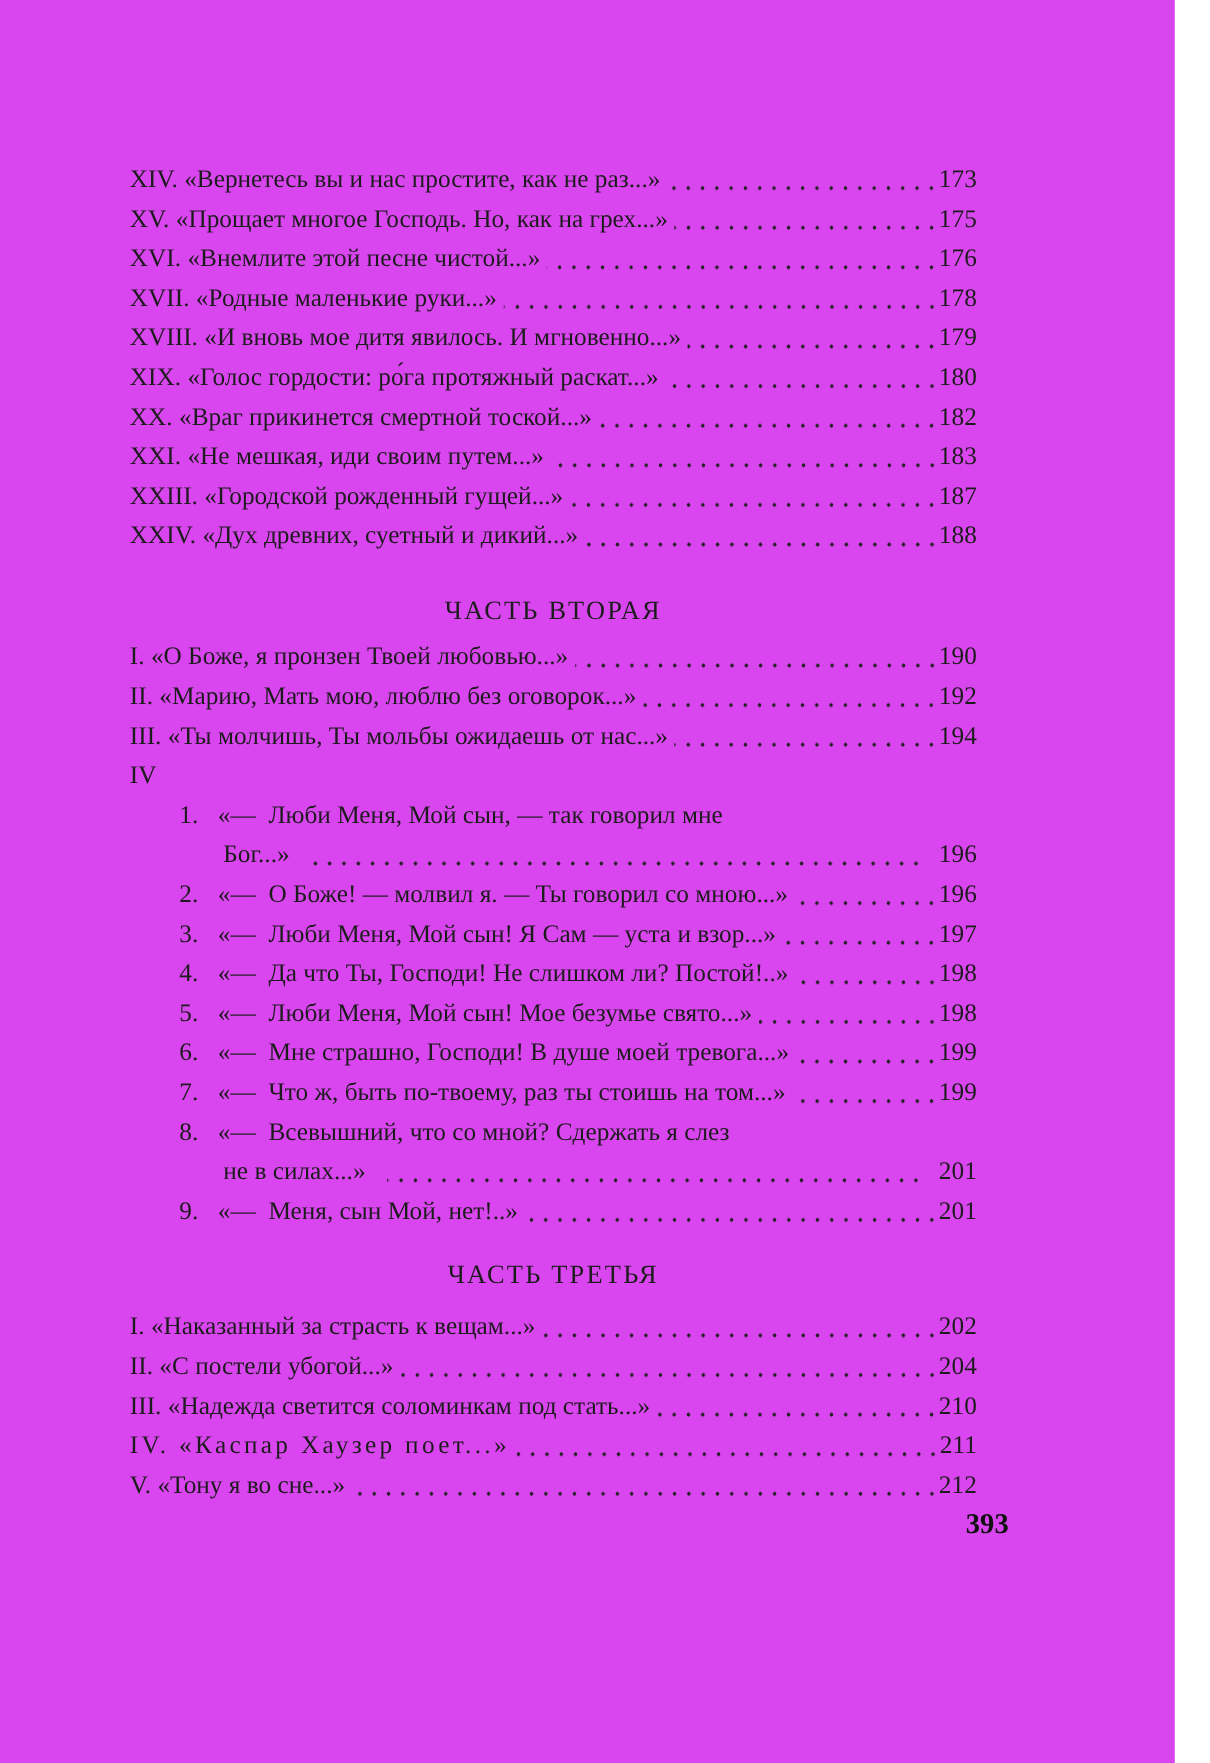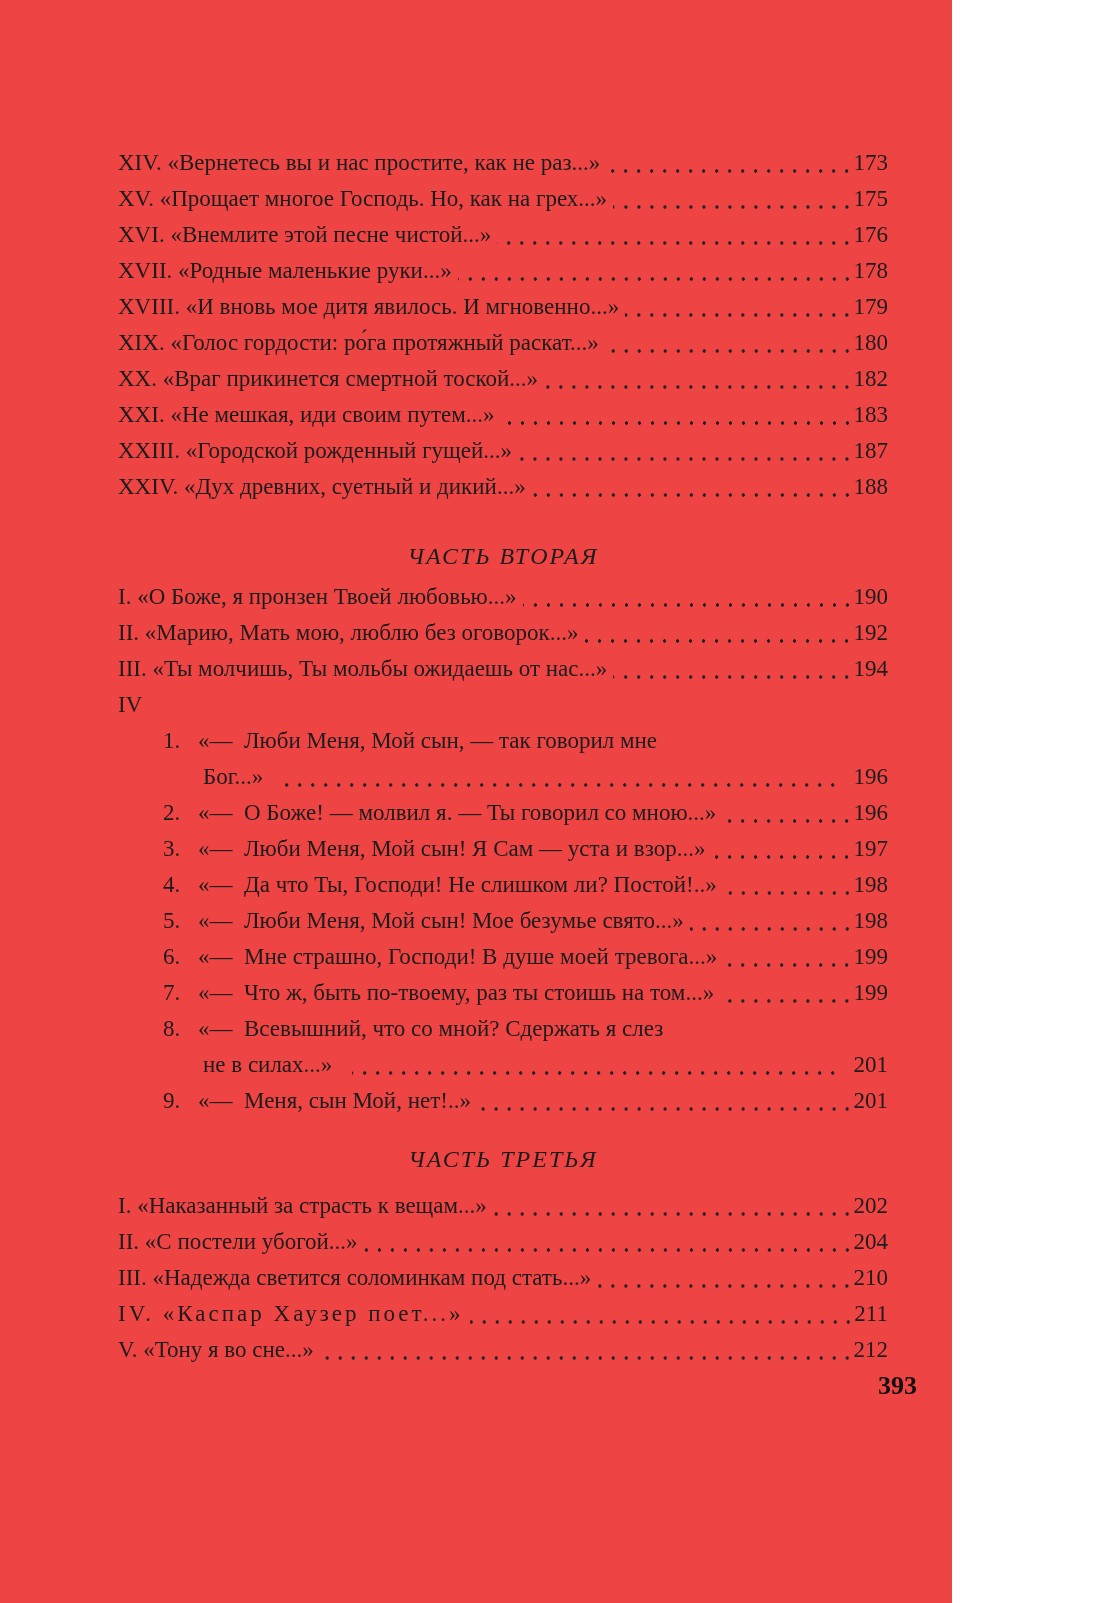--- a/index.html
+++ b/index.html
@@ -1,19 +1,19 @@
 <!DOCTYPE html>
 <html lang="ru"><head>
 <meta charset="utf-8">
 <style>
   html,body{margin:0;padding:0;background:#ffffff;}
   .page{
     position:relative;
-    width:952px;height:1603px;
-    background:#ef4444;
+    width:1068px;height:1603px;
+    background:#d946ef;
     font-family:"Liberation Serif","DejaVu Serif",serif;
     color:#1c1c1c;
     overflow:hidden;
   }
   .toc{
     position:absolute;
     left:118px;top:145px;width:770px;
     font-size:23px;
   }
   .row{display:flex;line-height:36px;align-items:baseline;}
@@ -31,21 +31,20 @@
     background-repeat:repeat-x;
     background-position:right bottom;
     min-width:10px;
   }
   .pg{flex:none;}
   .heading{
     text-align:center;
     font-size:24px;
     letter-spacing:2px;
     line-height:36px;
-    font-style:italic;
   }
   .h2{margin:33px 0 5px 0;}
   .h3{margin:22px 0 11px 0;}
   .letterspaced{letter-spacing:3px;}
   .folio{
     position:absolute;
     left:878px;top:1368px;
     font-size:26px;line-height:36px;
     font-weight:bold;
     color:#111;

